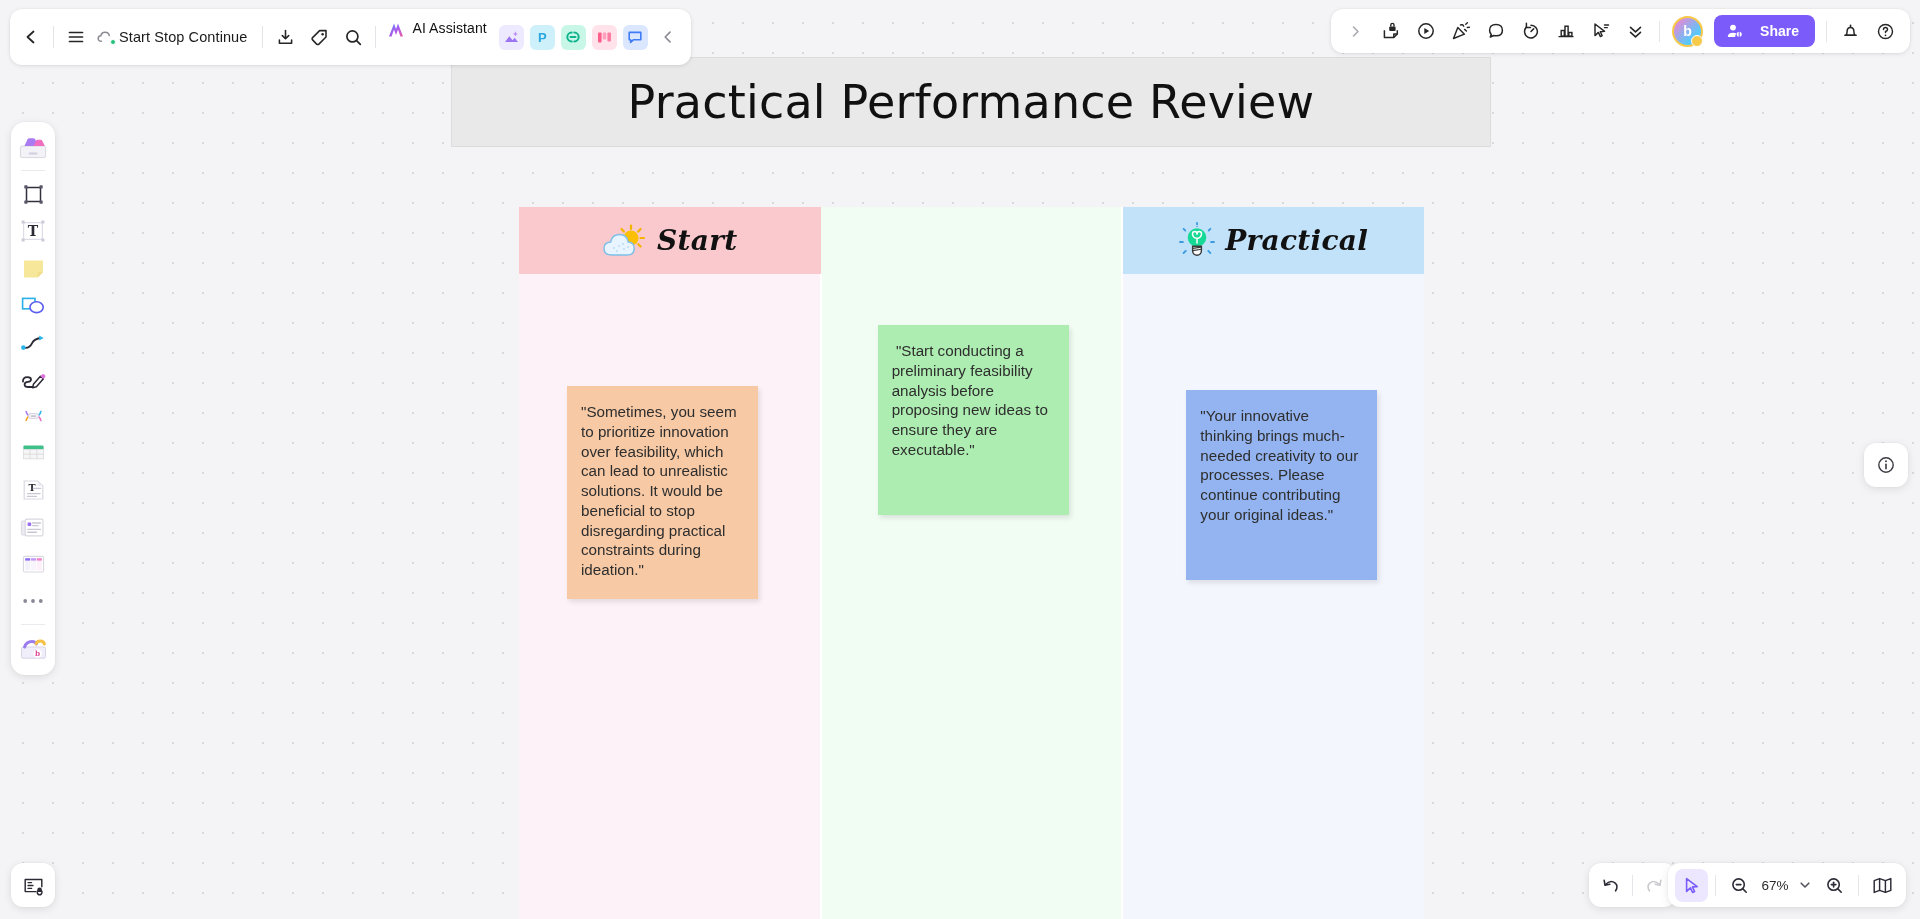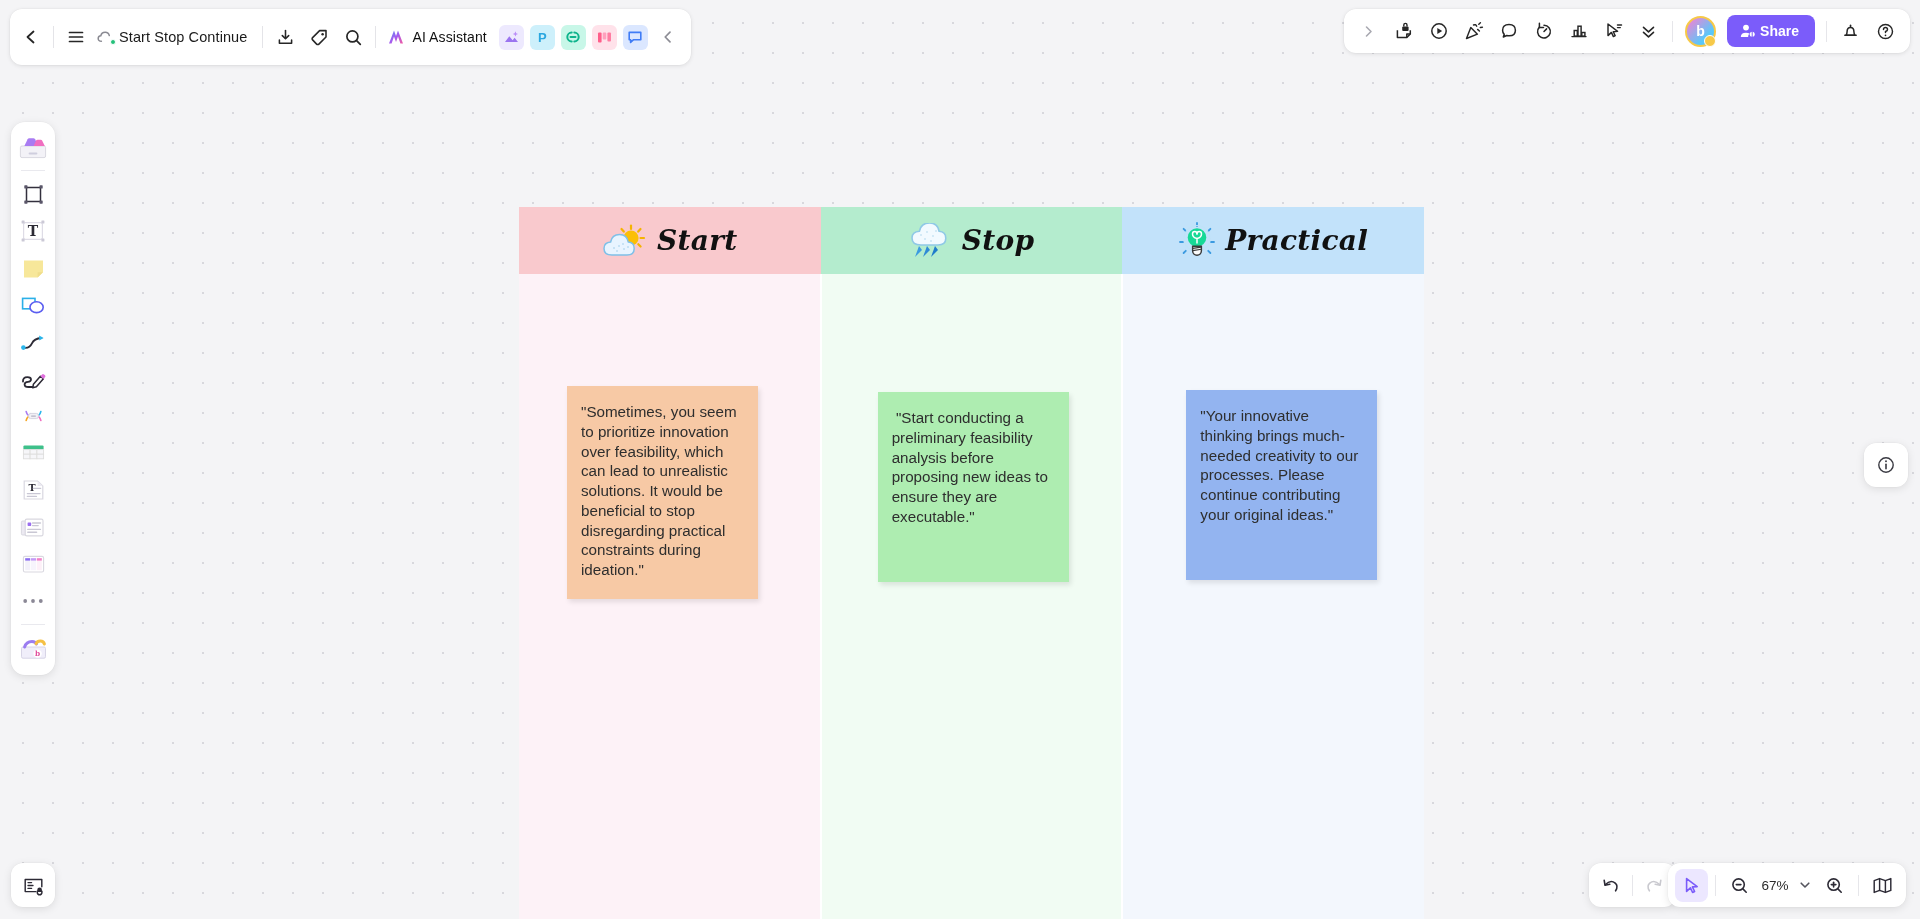--- a/index.html
+++ b/index.html
@@ -42,41 +42,41 @@
     font-size: 14.5px; color: #1a1a1a; white-space: nowrap;
     padding: 0 10px 0 3px; letter-spacing: .1px;
   }
   .cloud-status { position: relative; width: 20px; height: 20px; flex: none; margin-left: 3px; }
   .cloud-status .dot {
     position: absolute; right: 0px; bottom: 2px;
     width: 6px; height: 6px; border-radius: 50%;
     background: #24c07a; border: 1.4px solid #fff;
   }
   #ai-assistant {
-    display: flex; align-items: center; gap: 6px;
+    display: flex; align-items: flex-start; gap: 6px;
     padding: 0 9px 0 5px; height: 34px; border-radius: 8px; cursor: pointer;
   }
   #ai-assistant .lbl { font-size: 14px; color: #111; white-space: nowrap; letter-spacing: .1px; }
   .app-chip {
     width: 25px; height: 25px; border-radius: 6px; flex: none;
     display: flex; align-items: center; justify-content: center;
     font-size: 12px; font-weight: 700; cursor: pointer; margin: 0 3px;
     overflow: hidden; position: relative;
   }
 
   
   #right-cluster {
     position: absolute; top: 9px; right: 10px; height: 44px;
     display: flex; align-items: center;
     background: #fff; border-radius: 12px;
     box-shadow: 0 1px 4px rgba(0,0,0,.10), 0 0 0 .5px rgba(0,0,0,.03);
     padding: 0 8px; gap: 2px; z-index: 40;
   }
   #share-btn {
-    display: flex; align-items: center; gap: 4px;
+    display: flex; align-items: center; gap: 17px;
     background: #7b5cfa; color: #fff;
     height: 32px; padding: 0 16px 0 13px; border-radius: 8px;
     font-size: 14px; font-weight: 600; cursor: pointer; white-space: nowrap;
     margin: 14px 4px;
   }
   #avatar {
     width: 31px; height: 31px; border-radius: 50%;
     background: linear-gradient(135deg,#ff7bd0,#5ac8fa 70%);
     border: 2px solid #f7c948;
     display: flex; align-items: center; justify-content: center;
@@ -195,20 +195,23 @@
   #note-cont    { left: 64px; top: 116px;  width: 191px; height: 190px; background: #93b4f0; }
 
   .icon-emoji { font-size: 29px; line-height: 1; }
   svg { display: block; }
 </style>
 </head>
 <body>
 
 <div id="canvas">
 
+  <div id="board-title-frame">
+    <div id="board-heading">Practical Performance Review</div>
+  </div>
 
   <div id="grid">
 
     <div class="column">
       <div class="col-head" style="background:#f9c9cd">
         <span class="icon-emoji">
           <svg width="46" height="34" viewBox="0 0 46 34">
             <g stroke="#f5b301" stroke-width="2.2" stroke-linecap="round">
               <line x1="29" y1="1.5" x2="29" y2="5"></line>
               <line x1="38.5" y1="5" x2="36.2" y2="7.6"></line>
@@ -228,37 +231,20 @@
         </span>
         <span class="title">Start</span>
       </div>
       <div class="col-body" style="background:#fdf2f7">
         <div class="col-div"></div>
         <div class="note" id="note-start">"Sometimes, you seem to prioritize innovation over feasibility, which can lead to unrealistic solutions. It would be beneficial to stop disregarding practical constraints during ideation."</div>
       </div>
     </div>
 
     <div class="column">
-      <div class="col-head" style="background:#b4ecce">
-        <span class="icon-emoji">
-          <svg width="44" height="36" viewBox="0 0 44 36">
-            <path d="M12 22 q-9 0 -9-7 Q3 8.8 10.4 8.3 Q12 0 20.5 0 q8.2 0 9.6 8.3 q6.7 .4 6.7 7 Q36.8 22 29 22 Z" fill="#f2faff" stroke="#8fc9e6" stroke-width="1.6"></path>
-            <circle cx="12" cy="12" r="1" fill="#c9e5f5"></circle>
-              <circle cx="18" cy="9" r="1" fill="#c9e5f5"></circle>
-            <circle cx="24" cy="13" r="1" fill="#c9e5f5"></circle>
-              <circle cx="16" cy="16" r="1" fill="#c9e5f5"></circle>
-            <circle cx="27" cy="8" r="1" fill="#c9e5f5"></circle>
-              <circle cx="22" cy="18" r="1" fill="#c9e5f5"></circle>
-            <path d="M10 23 L6 34 L13 27 Z" fill="#3b9ae0"></path>
-            <path d="M18 23 L14 34 L21 27 Z" fill="#2f8ad6"></path>
-            <path d="M26 23 L22 34 L29 27 Z" fill="#1f7ccb"></path>
-          </svg>
-        </span>
-        <span class="title">Stop</span>
-      </div>
       <div class="col-body" style="background:#f1fcf3">
         <div class="col-div"></div>
         <div class="note" id="note-stop"> "Start conducting a preliminary feasibility analysis before proposing new ideas to ensure they are executable."</div>
       </div>
     </div>
 
     <div class="column">
       <div class="col-head" style="background:#c2e2fa">
         <span class="icon-emoji">
           <svg width="38" height="38" viewBox="0 0 38 38">

